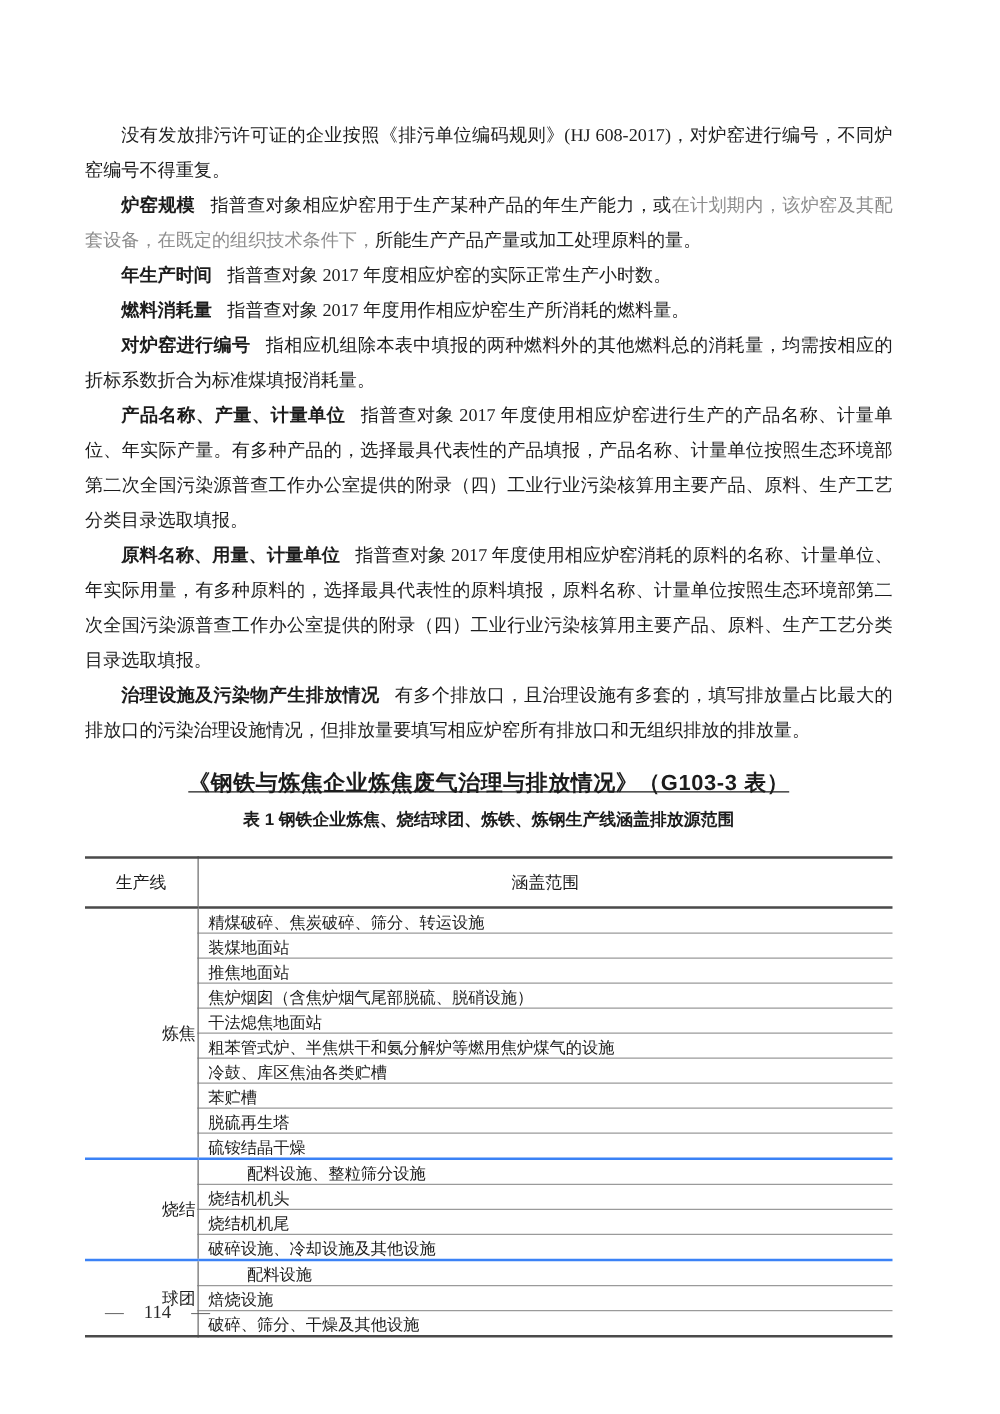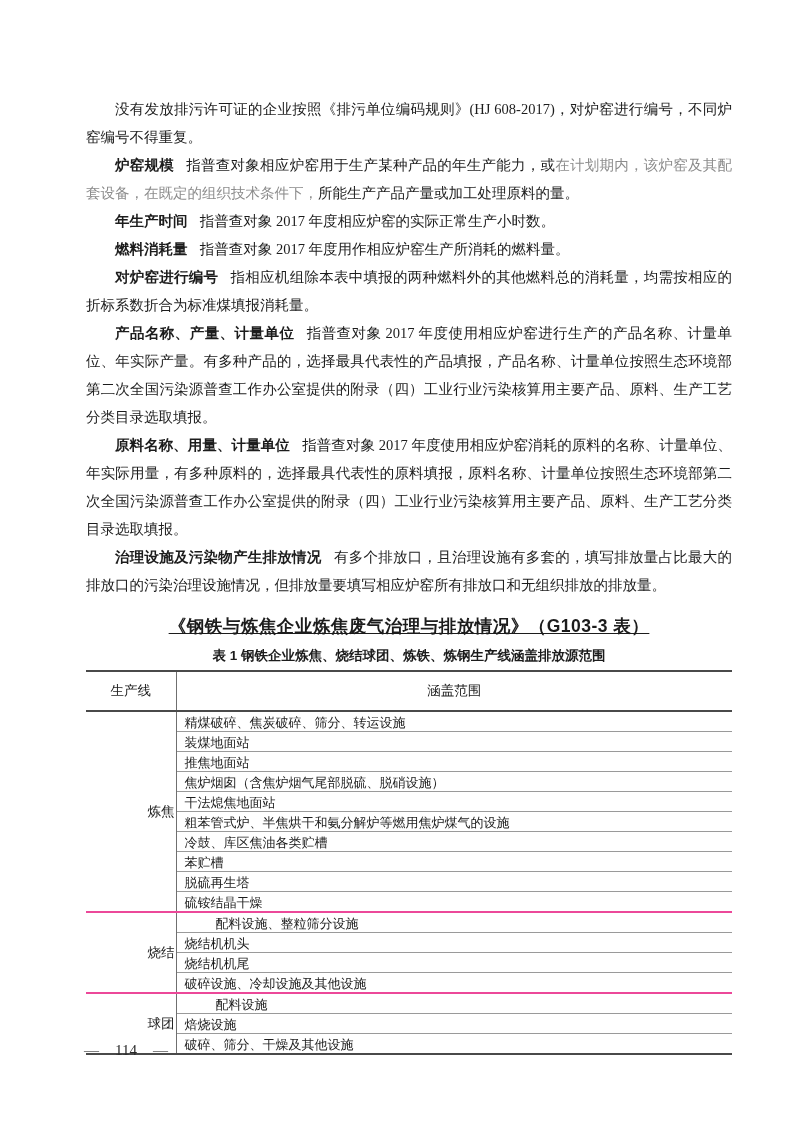--- a/index.html
+++ b/index.html
@@ -2,40 +2,40 @@
 <html><head>
 <meta charset="utf-8">
 <style>
   html,body{margin:0;padding:0;}
   body{
     width:800px;height:1131px;background:#ffffff;
     font-family:"Liberation Serif","DejaVu Serif",serif;
     color:#1c1c1c;
   }
   .page{position:relative;width:800px;height:1131px;overflow:hidden;background:#fff;}
-  .content{position:absolute;left:86px;top:95px;width:646px;}
+  .content{position:absolute;left:68px;top:95px;width:646px;}
   .para{margin:0;font-size:14.5px;line-height:28px;text-align:justify;text-indent:2em;}
   .para .term{
     font-weight:bold;
     font-family:"Liberation Sans","DejaVu Sans",sans-serif;
     margin-right:0.85em;
     margin-top:24px;
   }
   .gray{color:#8c8c8c;}
   .section-title{
     margin:15px 0 9px 0;
     font-size:17.5px;font-weight:bold;text-align:center;
     font-family:"Liberation Sans","DejaVu Sans",sans-serif;
     letter-spacing:0.5px;
     text-decoration:underline;
   }
   .table-caption{
     font-size:13.5px;font-weight:bold;text-align:center;
     font-family:"Liberation Sans","DejaVu Sans",sans-serif;
-    margin:0 0 5px 0;
+    margin:0 0 20px 0;
   }
   table.src{
     border-collapse:collapse;width:646px;table-layout:fixed;
     font-size:13px;
     border-top:2px solid #4a4a4a;border-bottom:2px solid #4a4a4a;
   }
   table.src col.c1{width:90px;}
   table.src th{
     font-weight:normal;font-size:13.5px;height:36px;
     text-align:center;vertical-align:middle;
@@ -47,21 +47,21 @@
     border-right:1px solid #6f6f6f;
     font-size:13.5px;
   }
   td.item{
     height:18px;line-height:17px;
     padding:1px 4px 0 8px;
     border-bottom:1px solid #9a9a9a;
     font-weight:normal;
     white-space:nowrap;overflow:hidden;
   }
-  tr.group-start td{border-top:2px solid #ec4899;padding-left:39px;}
+  tr.group-start td{border-top:2px solid #3b82f6;padding-left:39px;}
   .footer{
     position:absolute;left:84px;top:1042px;
     font-size:15px;color:#2a2a2a;
     display:flex;align-items:center;gap:16px;
   }
   .footer .dash{letter-spacing:0;color:#555;}
 </style>
 </head>
 <body>
 

